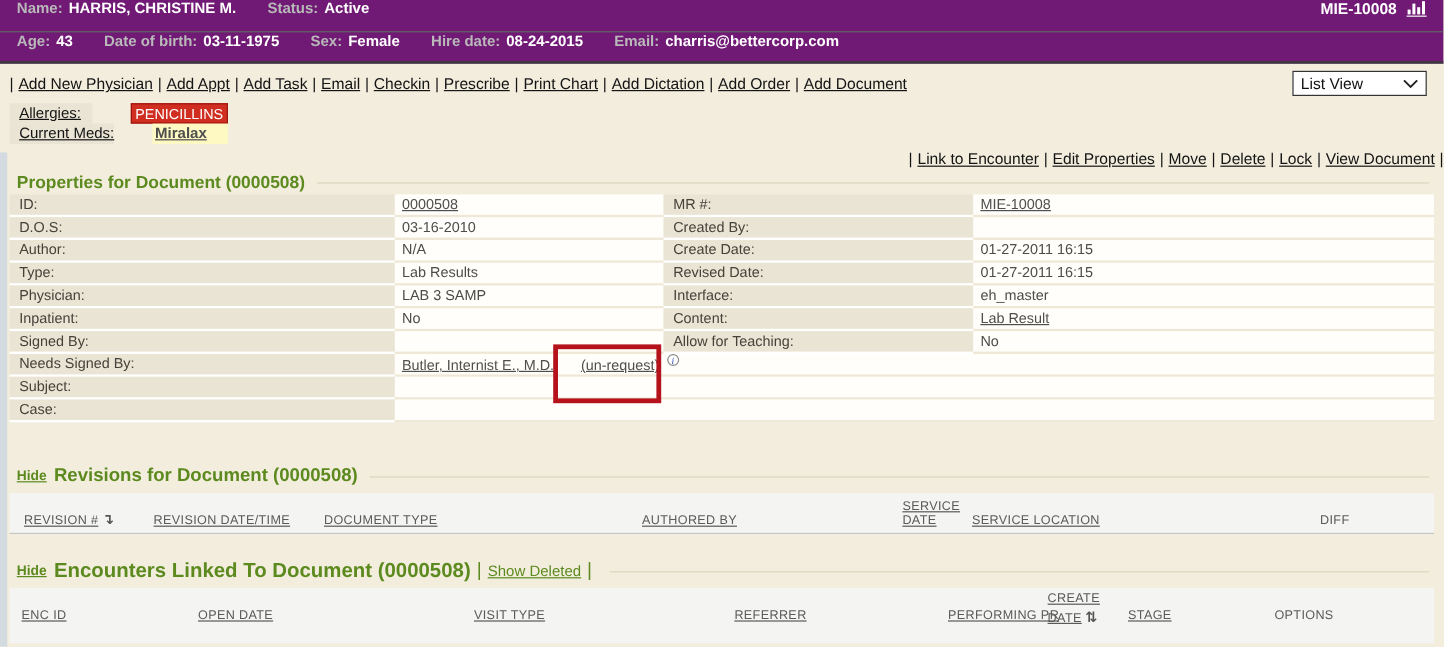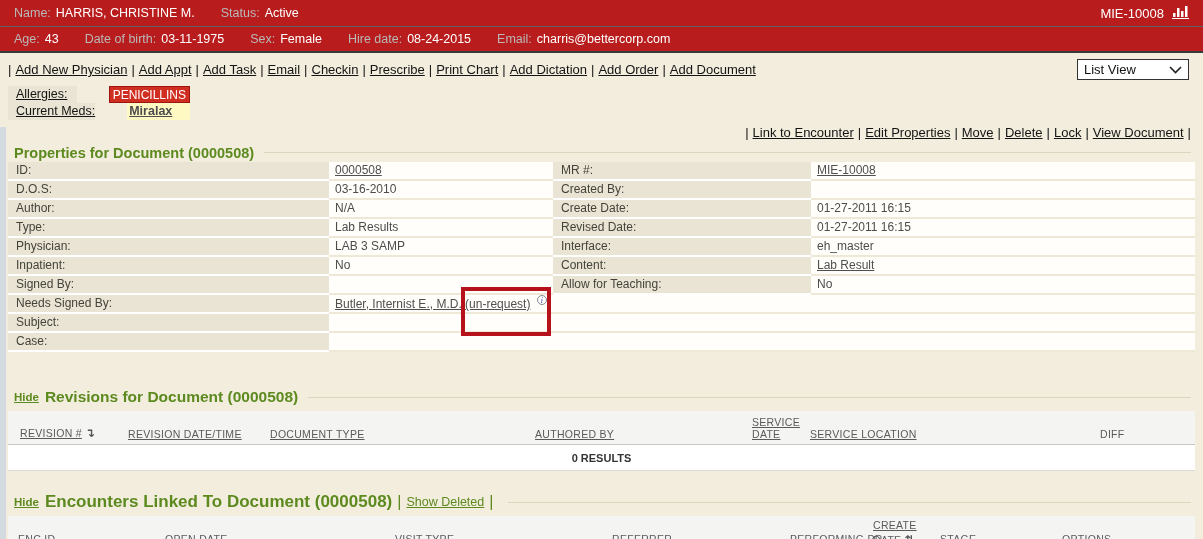--- a/index.html
+++ b/index.html
@@ -1,21 +1,21 @@
 <!DOCTYPE html>
 <html><head>
 <meta charset="utf-8">
 <style>
   * { margin:0; padding:0; box-sizing:border-box; }
   html,body { width:1203px; height:539px; overflow:hidden; }
   body { position:relative; background:#f2eddd; font-family:"Liberation Sans","DejaVu Sans",sans-serif; color:#4c4c4c; }
   a { cursor:pointer; }
 
   
-  .bar { background:#b91c1c; color:#fff; font-size:12.5px; display:flex; align-items:center; padding:0 14px; }
+  .bar { background:#701a75; color:#fff; font-size:12.5px; display:flex; align-items:flex-start; padding:0 14px;font-weight:bold; }
   #bar1 { height:26px; }
   #bar2 { height:27px; border-top:1px solid #606060; border-bottom:2px solid #3a3a3a; }
   .bar .lbl { color:#b9b9b9; margin-right:5px; }
   .bar .grp { display:flex; align-items:center; margin-right:26px; white-space:nowrap; }
   .bar .spacer { flex:1; }
   .mrn { font-size:13px; margin-right:8px; }
   .chart-ic { display:inline-block; }
 
   
   .toolbar { position:relative; height:30px; padding:9px 0 0 8px; font-size:13px; white-space:nowrap; }
@@ -30,21 +30,21 @@
   .summary { margin:3px 0 0 8px; width:182px; font-size:12.5px; }
   .srow { display:flex; height:17px; line-height:17px;gap:32px; }
   .srow .sl { width:96px; background:#e9e4d3; padding-left:8px; white-space:nowrap; }
   .srow .sl a { color:#141414; text-decoration:underline; }
   .srow .sv { width:86px; background:#fef9c3; }
   .allergy-chip { display:inline-block; height:17px; line-height:16px; padding:0 3px; background:#cf2e21;
                   border:1px solid #9e1510; color:#fff; font-size:12px; }
   .med-link { font-weight:bold; color:#4d4d4d; text-decoration:underline; padding-left:2px; }
 
   
-  .doc-actions { margin-top:5px; height:16px; text-align:right; padding-right:12px; font-size:13px; white-space:nowrap; }
+  .doc-actions { margin-top:5px; height:16px; text-align:right; font-size:13px; white-space:nowrap; }
   .doc-actions a { color:#141414; text-decoration:underline; margin:0 4px; }
 
   
   .sect-line { display:flex; align-items:center; white-space:nowrap; }
   .sect-line::after { content:""; flex:1; border-top:1px solid #ddd5bd; margin-left:10px; }
   .sect-title { color:#5d8a1f; font-weight:bold; }
   .hide-link { color:#5d8a1f; font-size:11.5px; font-weight:bold; text-decoration:underline; margin-right:6px; }
   .green-link { color:#5d8a1f; font-size:12.5px; text-decoration:underline; }
   #props-title-line { margin:3px 12px 0 14px; height:17px; }
   #props-title-line .sect-title { font-size:14.5px; }
@@ -53,21 +53,21 @@
   #enc-line { margin:21px 12px 0 14px; height:20px; }
   #enc-line .sect-title { font-size:17px; }
 
   
   .props-table { margin:1px 8px 0 8px; font-size:12px; }
   .prow { display:flex; height:19px; line-height:17px; }
   .lc { background:#e9e4d3; border-bottom:2px solid #fff; padding-left:8px; color:#45423a; white-space:nowrap; }
   .vc { background:#fffefa; border-bottom:2px solid #efe8d7; padding-left:6px; color:#4c4c4c; white-space:nowrap; }
   .w-l1 { width:321px; } .w-v1 { width:224px; } .w-l2 { width:258px; } .w-v2 { flex:1; } .vm { flex:1; }
   .tlink { color:#4f4f4f; text-decoration:underline; }
-  .unreq { margin-left:0; }
+  .unreq { margin-left:19px; }
   .info-badge { display:inline-block; width:10px; height:10px; border:1px solid #8a8a8a; border-radius:50%;
                 font-size:8px; line-height:9px; text-align:center; color:#2d49b0; vertical-align:super; margin-left:3px;
                 font-family:"Liberation Serif","DejaVu Serif",serif; font-style:italic; background:#fdfdfd; }
 
   
   .annotation-box { position:absolute; left:461px; top:287px; width:90px; height:49px;
                     border:4px solid #b5121b; pointer-events:none; }
 
   
   .rev-panel { margin:5px 8px 0 8px; background:#f4f4f3; }
@@ -232,21 +232,20 @@
 <div class="rev-panel">
   <div class="rev-head">
     <span class="rh" style="left:12px"><a>REVISION #</a><span class="sorticon">↴</span></span>
     <span class="rh" style="left:120px"><a>REVISION DATE/TIME</a></span>
     <span class="rh" style="left:262px"><a>DOCUMENT TYPE</a></span>
     <span class="rh" style="left:527px"><a>AUTHORED BY</a></span>
     <span class="rh wrapcol" style="left:744px"><a>SERVICE DATE</a></span>
     <span class="rh" style="left:802px"><a>SERVICE LOCATION</a></span>
     <span class="rh" style="left:1092px"><span class="plain">DIFF</span></span>
   </div>
-  <div class="rev-results">0 RESULTS</div>
 </div>
 
 <div id="enc-line" class="sect-line">
   <a class="hide-link">Hide</a>
   <span class="sect-title">Encounters Linked To Document (0000508)</span>
   <span class="pipe green" style="margin:0 5px">|</span>
   <a class="green-link">Show Deleted</a>
   <span class="pipe green" style="margin:0 5px">|</span>
 </div>
 <div class="enc-panel">

